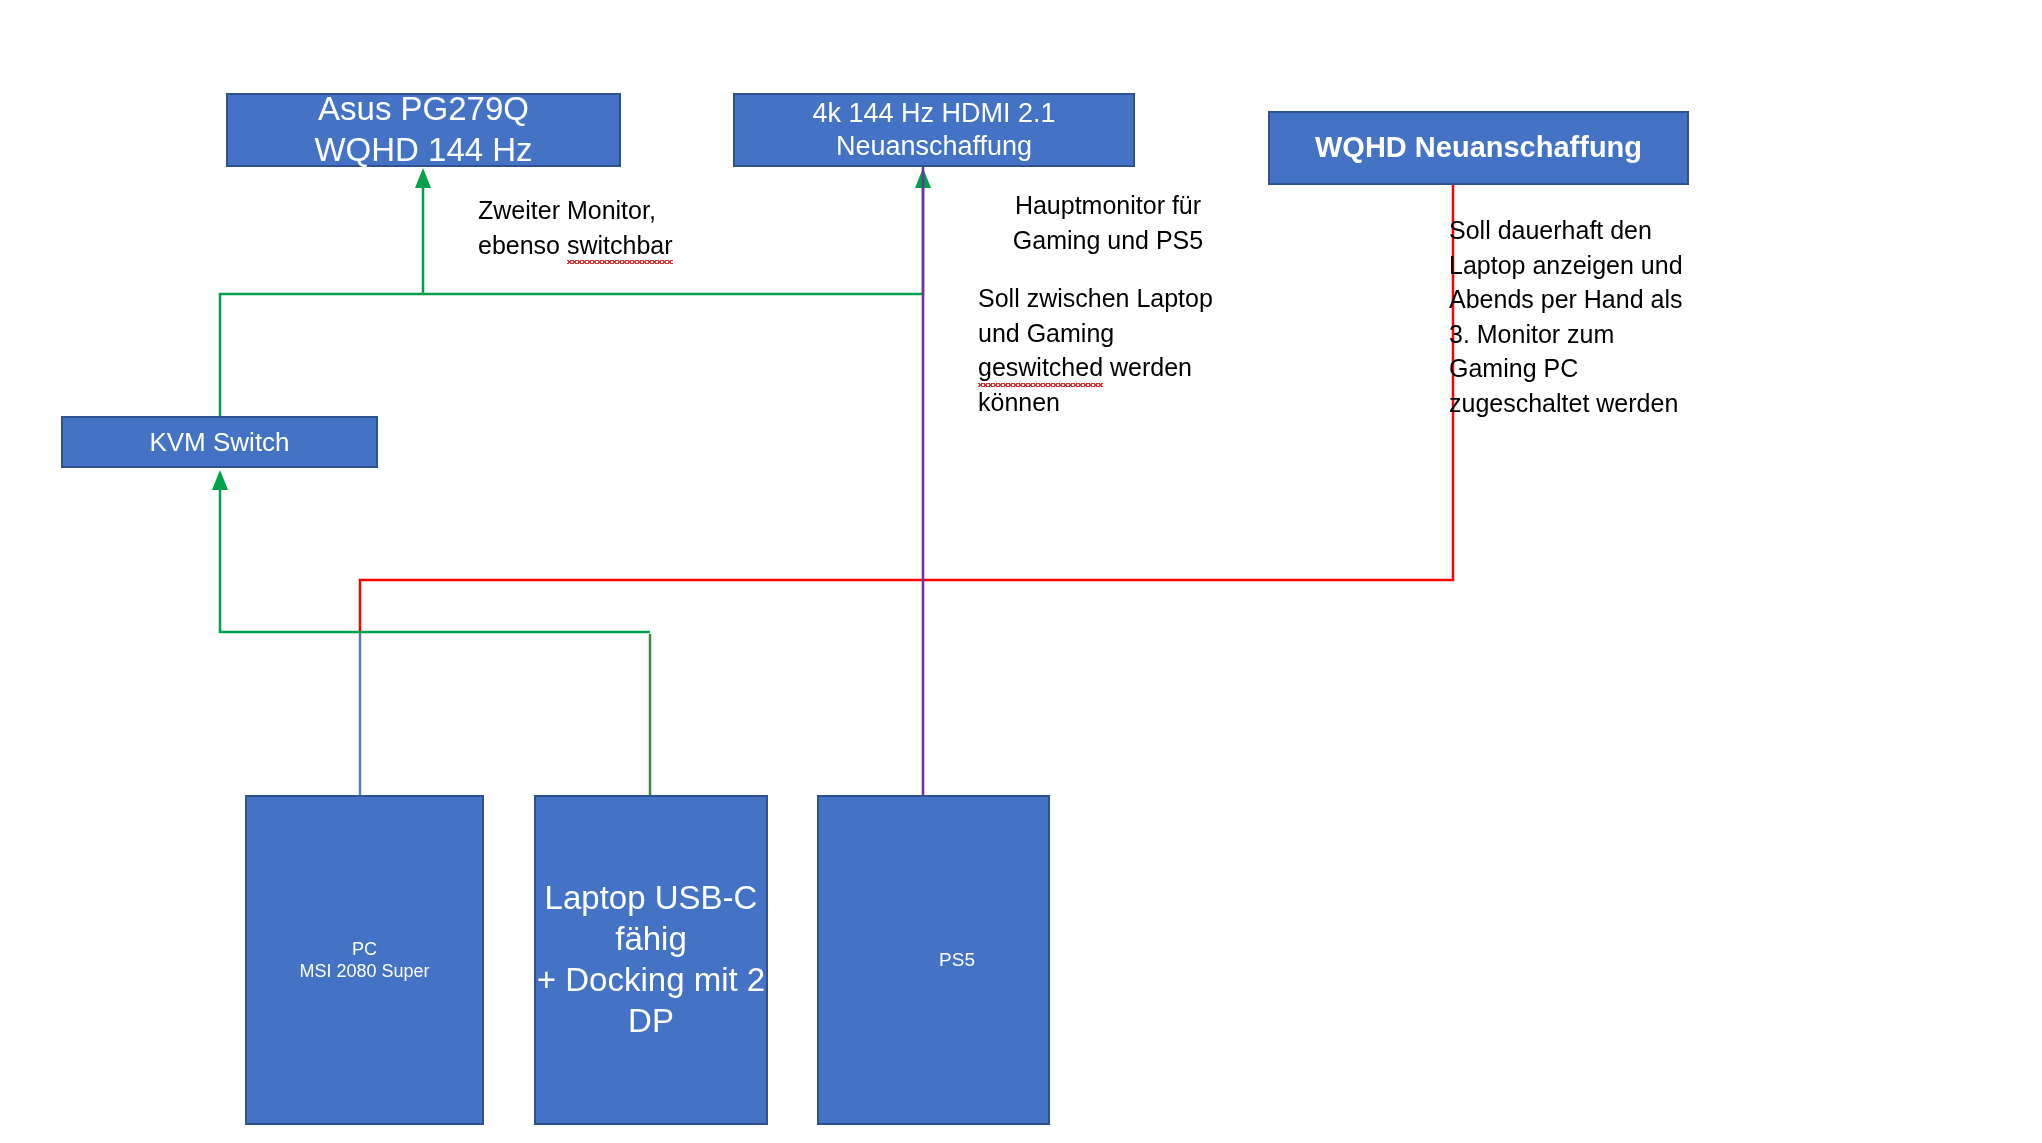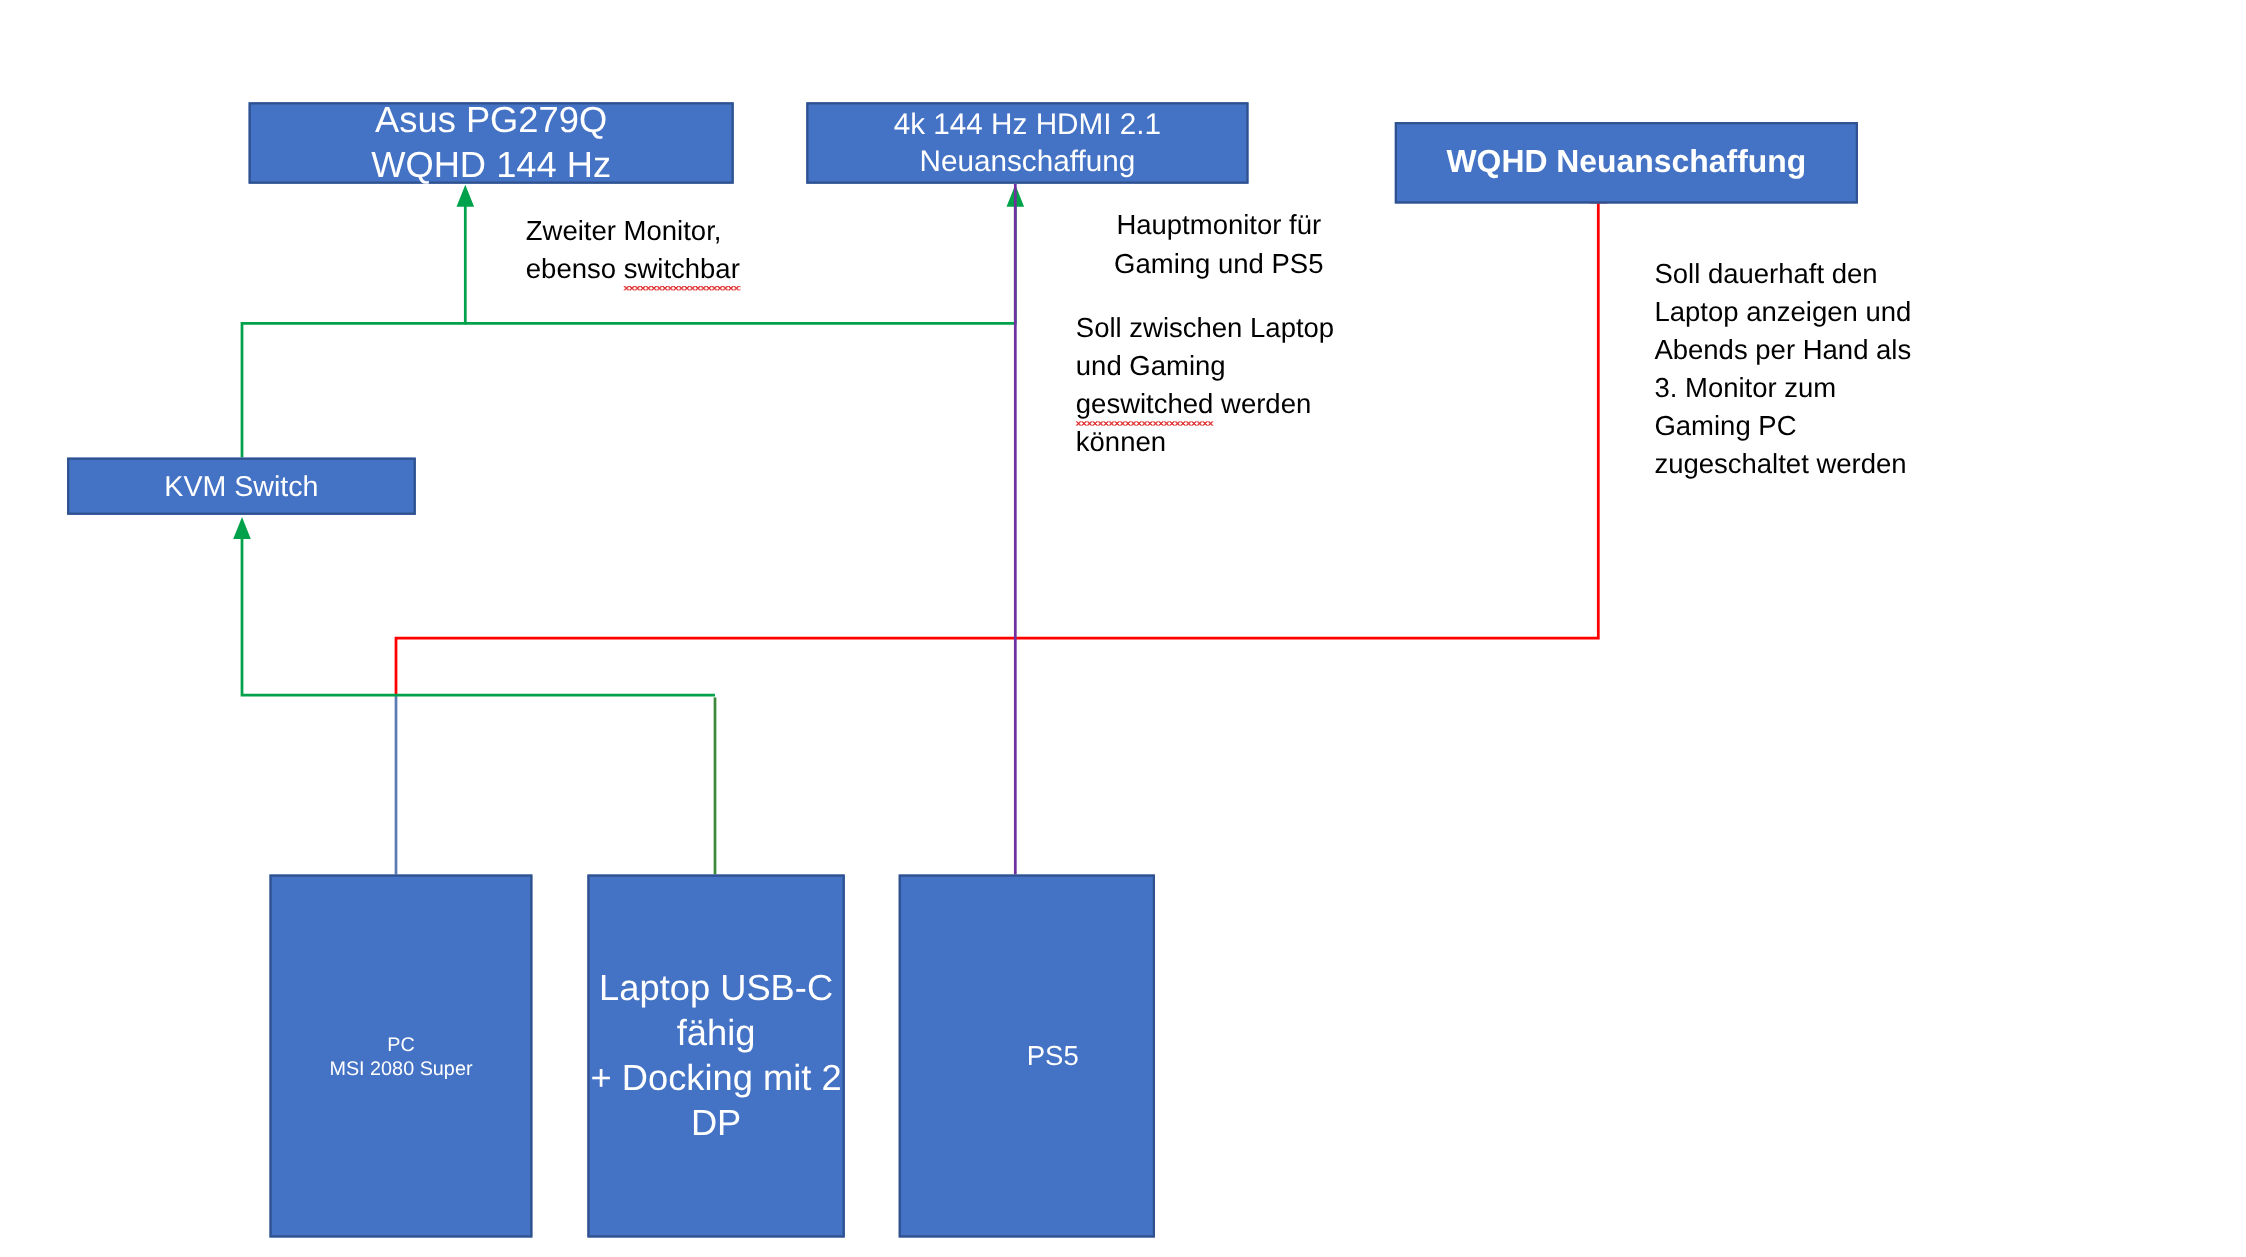--- a/index.html
+++ b/index.html
@@ -33,41 +33,41 @@
     background: #4472C4;
     border: 2px solid #2F528F;
     color: #ffffff;
     display: flex;
     align-items: center;
     justify-content: center;
     text-align: center;
     line-height: 1.24;
     white-space: pre-line;
   }
-  .node-asus   { left:226px; top:93px;  width:441px; height:74px;  font-size:33px; }
+  .node-asus   { left:226px; top:93px;  width:395px; height:74px;  font-size:33px; }
   .node-hdmi   { left:733px; top:93px;  width:402px; height:74px;  font-size:27px; }
   .node-wqhd   { left:1268px;top:111px;  width:421px; height:74px;  font-size:29px;
                  font-family:"Liberation Sans", sans-serif;font-weight:bold; }
   .node-kvm    { left:61px;  top:416px; width:317px; height:52px;  font-size:26px; }
   .node-pc     { left:245px; top:795px; width:239px; height:330px; font-size:18px; }
   .node-laptop { left:534px; top:795px; width:234px; height:330px; font-size:33px; }
-  .node-ps5    { left:817px; top:795px; width:233px; height:330px; font-size:25px;padding-left:47px; }
+  .node-ps5    { left:817px; top:795px; width:233px; height:330px; font-size:19px;padding-left:47px; }
 
   .note {
     position: absolute;
     color: #000000;
     font-size: 25px;
     line-height: 1.38;
     white-space: pre-line;
     text-align: left;
   }
   .note-zweiter { left:478px;  top:193px; width:260px; }
   .note-haupt   { left:978px;  top:188px; width:260px;text-align:center; }
   .note-switch  { left:978px;  top:281px; width:260px; }
-  .note-soll    { left:1504px; top:213px; width:250px;margin-top:19px; }
+  .note-soll    { left:1449px; top:213px; width:250px; }
 
   
   .sp {
     position: relative;
     display: inline-block;
   }
   .sp::after {
     content: "";
     position: absolute;
     left: 0;

